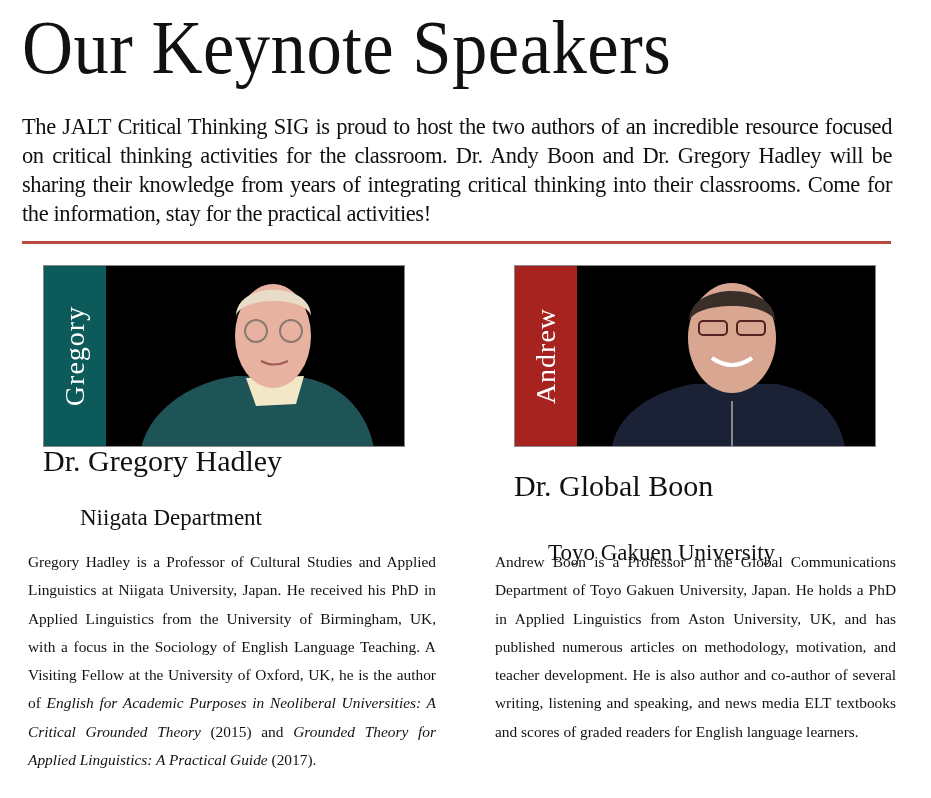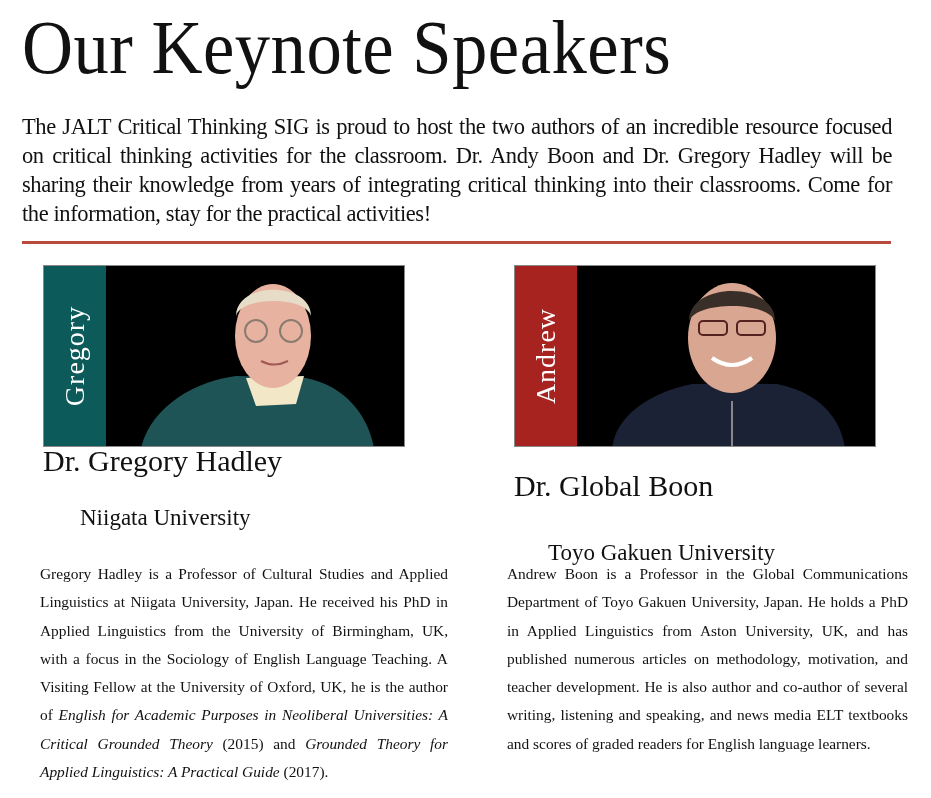--- a/index.html
+++ b/index.html
@@ -10,21 +10,21 @@
   .card { position:absolute; top:265px; width:362px; height:182px; background:#000; border:1px solid #888; box-sizing:border-box; overflow:hidden; }
   .card.left { left:43px; }
   .card.right { left:514px; }
   .tab { position:absolute; left:0; top:0; width:62px; height:100%; display:flex; align-items:center; justify-content:center; }
   .tab.green { background:#0d5a5a; }
   .tab.red { background:#a6231f; }
   .tab span { color:#fff; font-size:28px; transform:rotate(-90deg); white-space:nowrap; letter-spacing:1px; }
   .photo { position:absolute; left:62px; top:0; right:0; bottom:0; }
   .name { position:absolute; font-size:30px; line-height:34px; margin:0; font-weight:normal; }
   .uni { position:absolute; font-size:23px; line-height:26px; margin:0; }
-  .bio { position:absolute; width:408px; font-size:15.4px; line-height:28.3px; text-align:justify; margin:16px; }
+  .bio { position:absolute; width:408px; font-size:15.4px; line-height:28.3px; text-align:justify; margin:4px; }
   .bio em { font-style:italic; }
 </style>
 </head>
 <body>
 
 <h1 class="title">Our Keynote Speakers</h1>
 <p class="intro">The JALT Critical Thinking SIG is proud to host the two authors of an incredible resource focused on critical thinking activities for the classroom. Dr. Andy Boon and Dr. Gregory Hadley will be sharing their knowledge from years of integrating critical thinking into their classrooms. Come for the information, stay for the practical activities!</p>
 <div class="divider"></div>
 
 <div class="card left">
@@ -37,21 +37,21 @@
       <path d="M140 112 L150 140 L190 138 L198 110 Z" fill="#f2e8c8"></path>
       <ellipse cx="167" cy="70" rx="38" ry="52" fill="#e7b3a0"></ellipse>
       <path d="M130 50 C130 15 205 15 205 50 C200 30 135 30 130 50 Z" fill="#e6dcc8"></path>
       <circle cx="150" cy="65" r="11" fill="none" stroke="#8a7a70" stroke-width="2"></circle>
       <circle cx="185" cy="65" r="11" fill="none" stroke="#8a7a70" stroke-width="2"></circle>
       <path d="M155 95 Q168 102 182 95" stroke="#a05a55" stroke-width="2" fill="none"></path>
     </svg>
   </div>
 </div>
 <h2 class="name" style="left:43px; top:444px;">Dr. Gregory Hadley</h2>
-<div class="uni" style="left:80px; top:505px;">Niigata University</div>
+<div class="uni" style="left:80px; top:505px;">Niigata Department</div>
 <p class="bio" style="left:24px; top:544px;"><span>Gregory Hadley is a Professor of Cultural Studies and Applied Linguistics at Niigata University, Japan. He received his PhD in Applied Linguistics from the University of Birmingham, UK, with a focus in the Sociology of English Language Teaching. A Visiting Fellow at the University of Oxford, UK, he is the author of </span><em>English for Academic Purposes in Neoliberal Universities: A Critical Grounded Theory</em><span> (2015) and </span><em>Grounded Theory for Applied Linguistics: A Practical Guide</em><span> (2017).</span></p>
 
 <div class="card right">
   <div class="tab red">
     <span>Andrew</span>
   </div>
   <div class="photo">
     <svg width="300" height="182" viewBox="0 0 300 182">
       <path d="M35 182 C40 145 80 125 115 118 L200 118 C235 125 262 145 268 182 Z" fill="#1c2236"></path>
       <line x1="155" y1="135" x2="155" y2="182" stroke="#888" stroke-width="2"></line>

